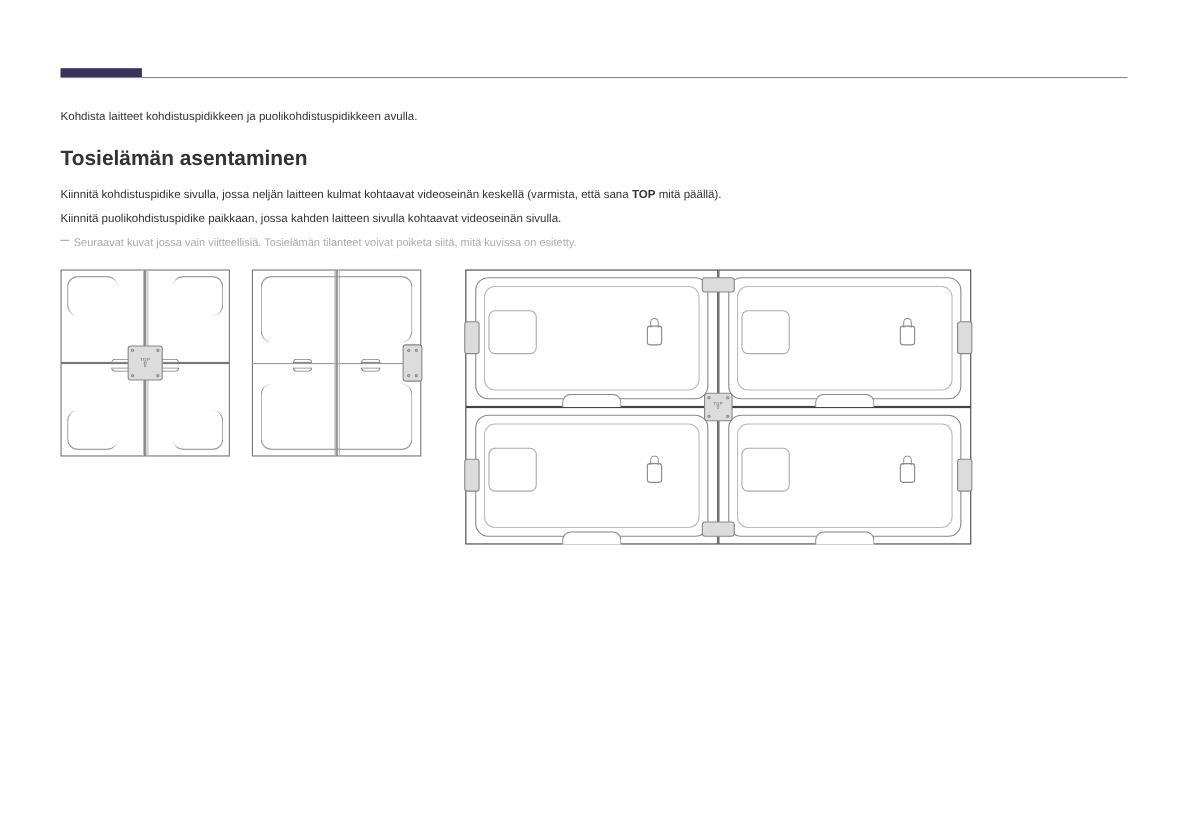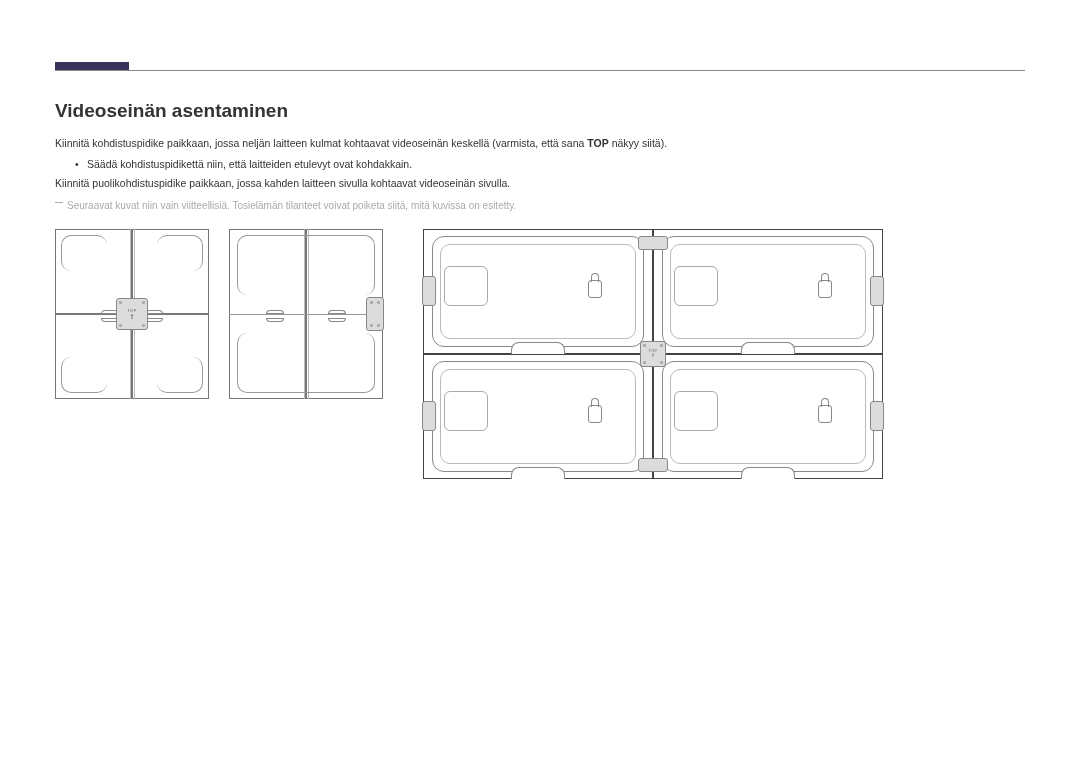--- a/index.html
+++ b/index.html
@@ -236,34 +236,32 @@
 </style>
 </head>
 <body>
 
 <div class="header-accent"></div>
 <div class="header-rule"></div>
 
 <div class="content">
 
 
-
-  <h2>Videoseinän asentaminen</h2>
+  <p class="lead">Kohdista laitteet kohdistuspidikkeen ja puolikohdistuspidikkeen avulla.</p>
+
+  <h2>Tosielämän asentaminen</h2>
 
   <p class="body">
-    <span>Kiinnitä kohdistuspidike paikkaan, jossa neljän laitteen kulmat kohtaavat videoseinän keskellä (varmista, että sana </span><b>TOP</b><span> näkyy siitä).</span>
+    <span>Kiinnitä kohdistuspidike sivulla, jossa neljän laitteen kulmat kohtaavat videoseinän keskellä (varmista, että sana </span><b>TOP</b><span> mitä päällä).</span>
   </p>
 
-  <ul class="body">
-    <li>Säädä kohdistuspidikettä niin, että laitteiden etulevyt ovat kohdakkain.</li>
-  </ul>
 
   <p class="body">Kiinnitä puolikohdistuspidike paikkaan, jossa kahden laitteen sivulla kohtaavat videoseinän sivulla.</p>
 
-  <p class="note">Seuraavat kuvat niin vain viitteellisiä. Tosielämän tilanteet voivat poiketa siitä, mitä kuvissa on esitetty.</p>
+  <p class="note">Seuraavat kuvat jossa vain viitteellisiä. Tosielämän tilanteet voivat poiketa siitä, mitä kuvissa on esitetty.</p>
 
   <div class="figures">
 
     <div class="small-figs">
 
       <div class="fig fig-small fig1">
         <div class="quad q-tl"></div>
         <div class="quad q-tr"></div>
         <div class="quad q-bl"></div>
         <div class="quad q-br"></div>

